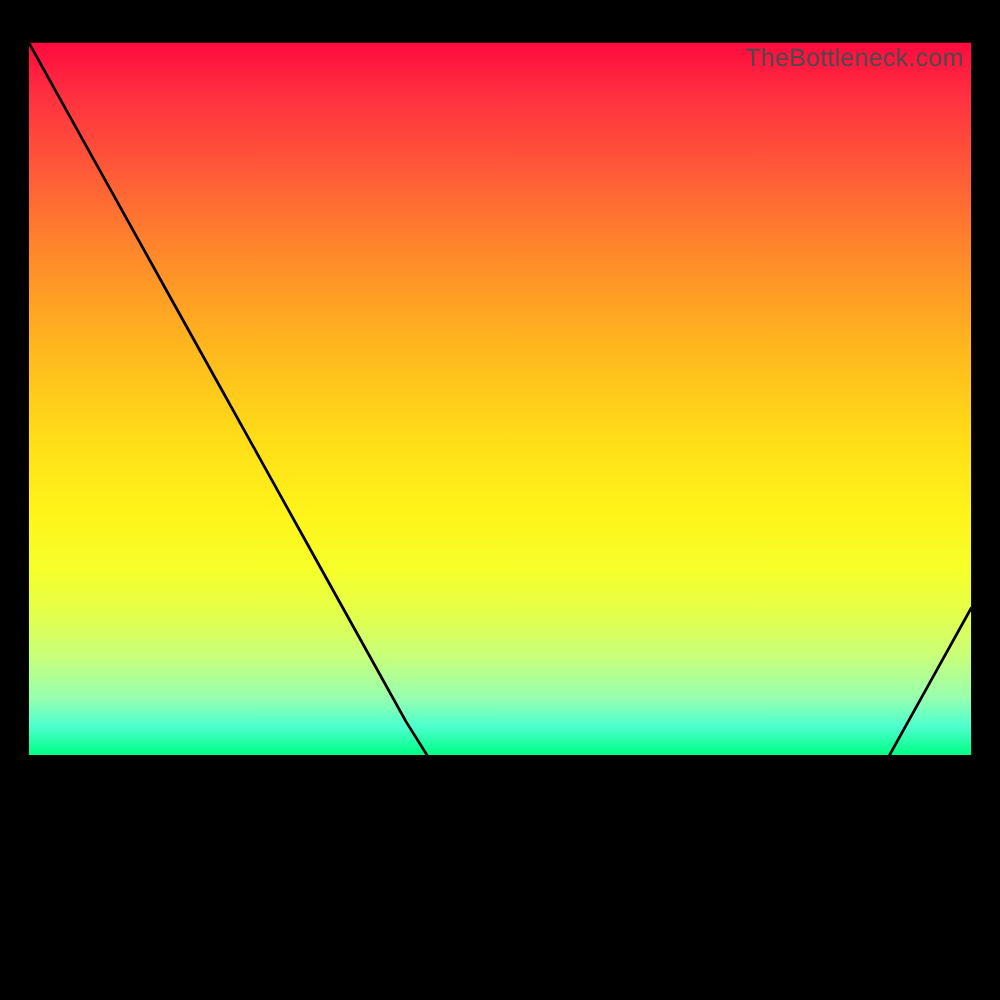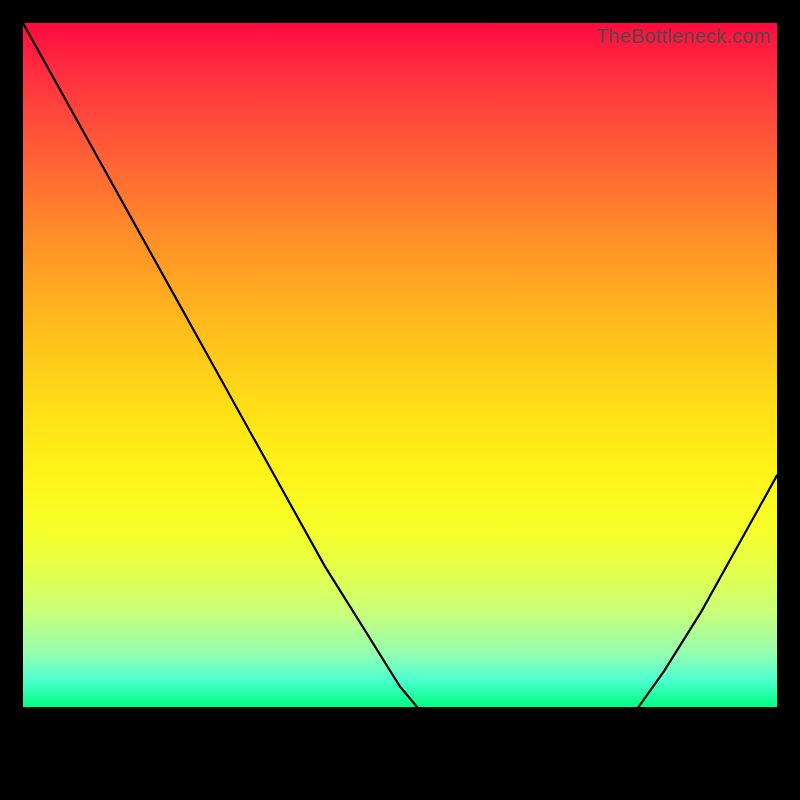--- a/index.html
+++ b/index.html
@@ -12,23 +12,23 @@
     font-family: Arial, Helvetica, sans-serif;
   }
   .outer {
     position: absolute;
     inset: 0;
     background: #000;
   }
   .plot-area {
     position: absolute;
     left: 23px;
-    top: 23px;
+    top: 34px;
     width: 754px;
-    height: 684px;
+    height: 570px;
     overflow: hidden;
   }
   .gradient-bg {
     position: absolute;
     inset: 0;
     background: linear-gradient(
       to bottom,
       #ff0a3f 0%,
       #ff2e40 7%,
       #ff5a38 18%,

